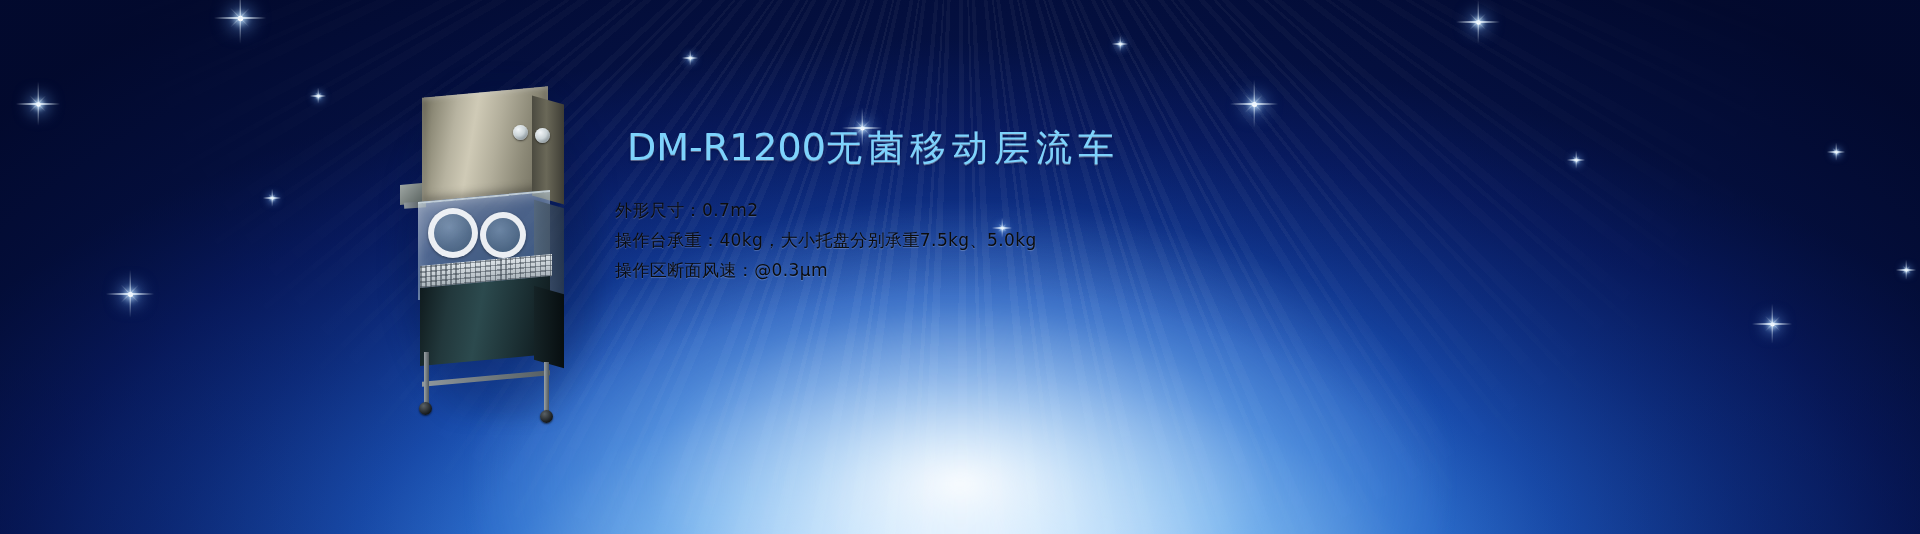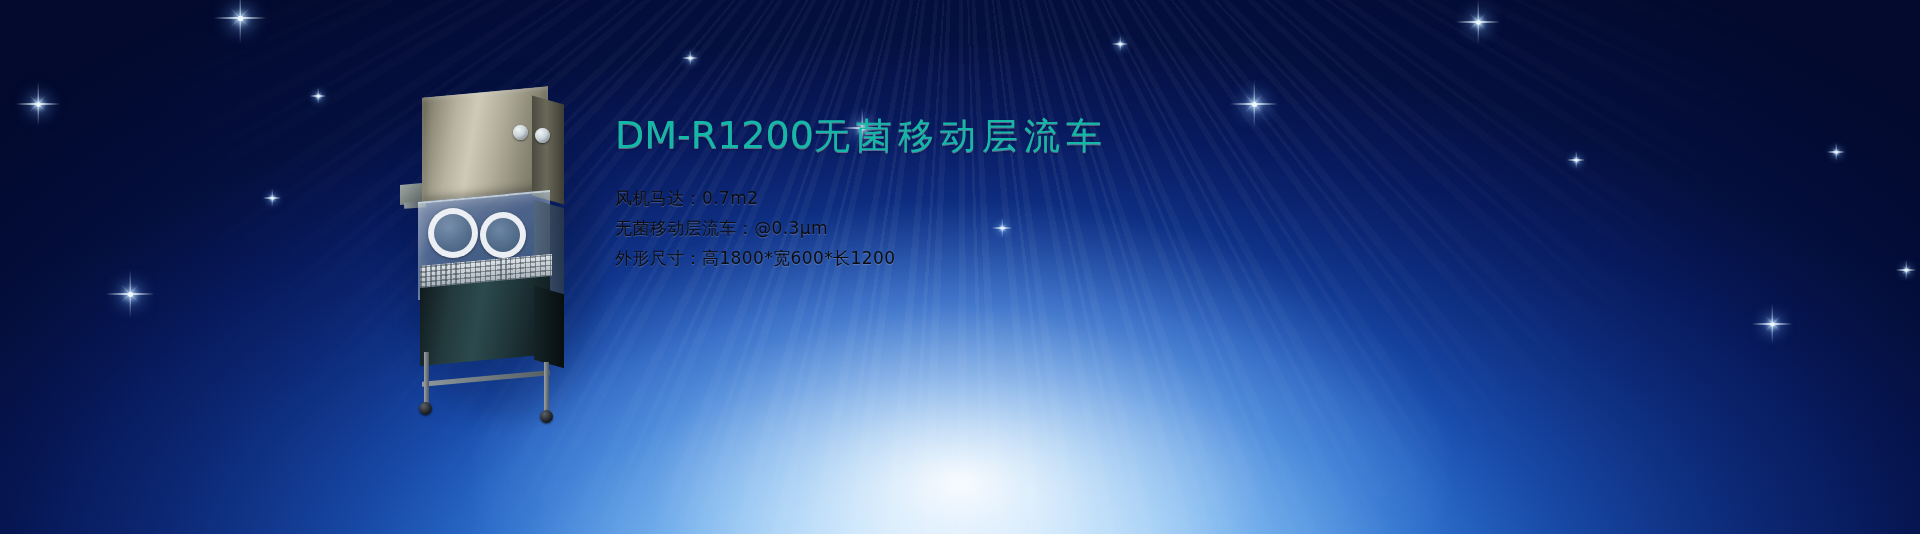--- a/index.html
+++ b/index.html
@@ -182,26 +182,26 @@
     transform:skewY(-5deg);
   }
 
   
   .textblock{
     position:absolute;
     left:615px;top:112px;
     width:1000px;
   }
   .title{
-    margin:0;
+    margin:12px;
     font-family:"DejaVu Sans","Liberation Sans",sans-serif;
     font-size:38px;
     font-weight:400;
     letter-spacing:1px;
-    color:#14b8a6;
+    color:#7dd3fc;
     text-shadow:0 1px 0 rgba(255,255,255,.35), 0 2px 3px rgba(0,0,0,.25);
     white-space:nowrap;
   }
   .title .en{letter-spacing:0px;}
   .title .cn{letter-spacing:6px;font-size:36px;}
   .specs{
     margin:22px 0 0 0;
     padding:0;
     list-style:none;
   }
@@ -352,19 +352,19 @@
     <div class="rail"></div>
     <div class="leg l1"></div>
     <div class="leg l2"></div>
     <div class="caster c1"></div>
     <div class="caster c2"></div>
   </div>
 
   <div class="textblock">
     <h1 class="title"><span class="en">DM-R1200</span><span class="cn">无菌移动层流车</span></h1>
     <ul class="specs" id="spec-list">
-        <li>风机马达：0.7m2</li>
-        <li>无菌移动层流车：@0.3μm</li>
-        <li>外形尺寸：高1800*宽600*长1200</li>
+        <li>外形尺寸：0.7m2</li>
+        <li>操作台承重：40kg，大小托盘分别承重7.5kg、5.0kg</li>
+        <li>操作区断面风速：@0.3μm</li>
       </ul>
   </div>
 
 </div>
 
 </body></html>

